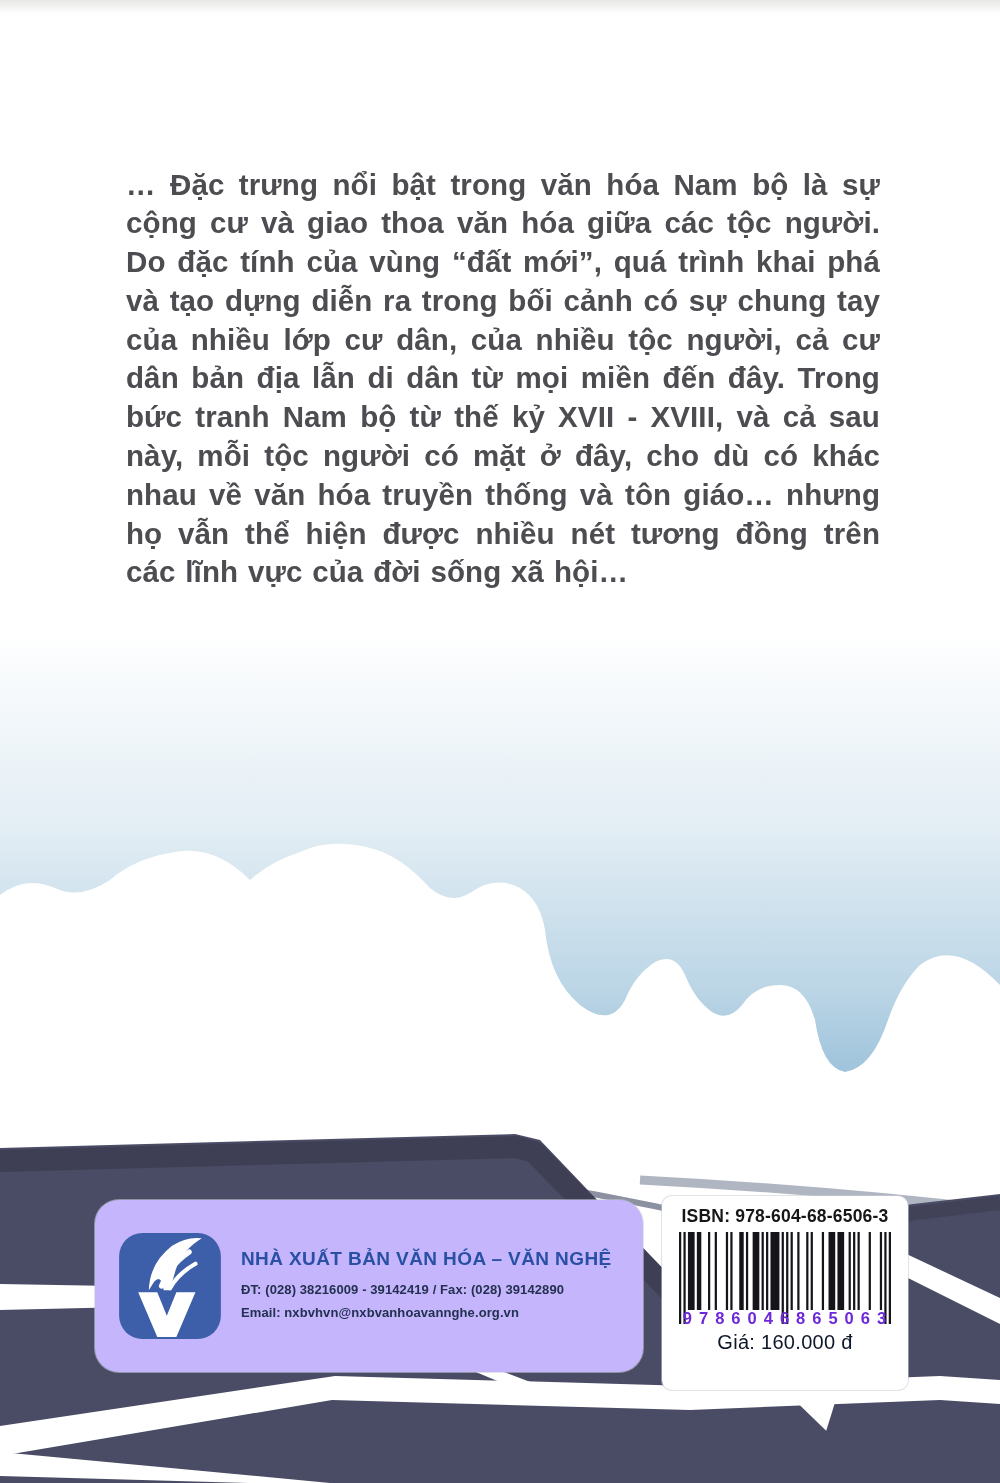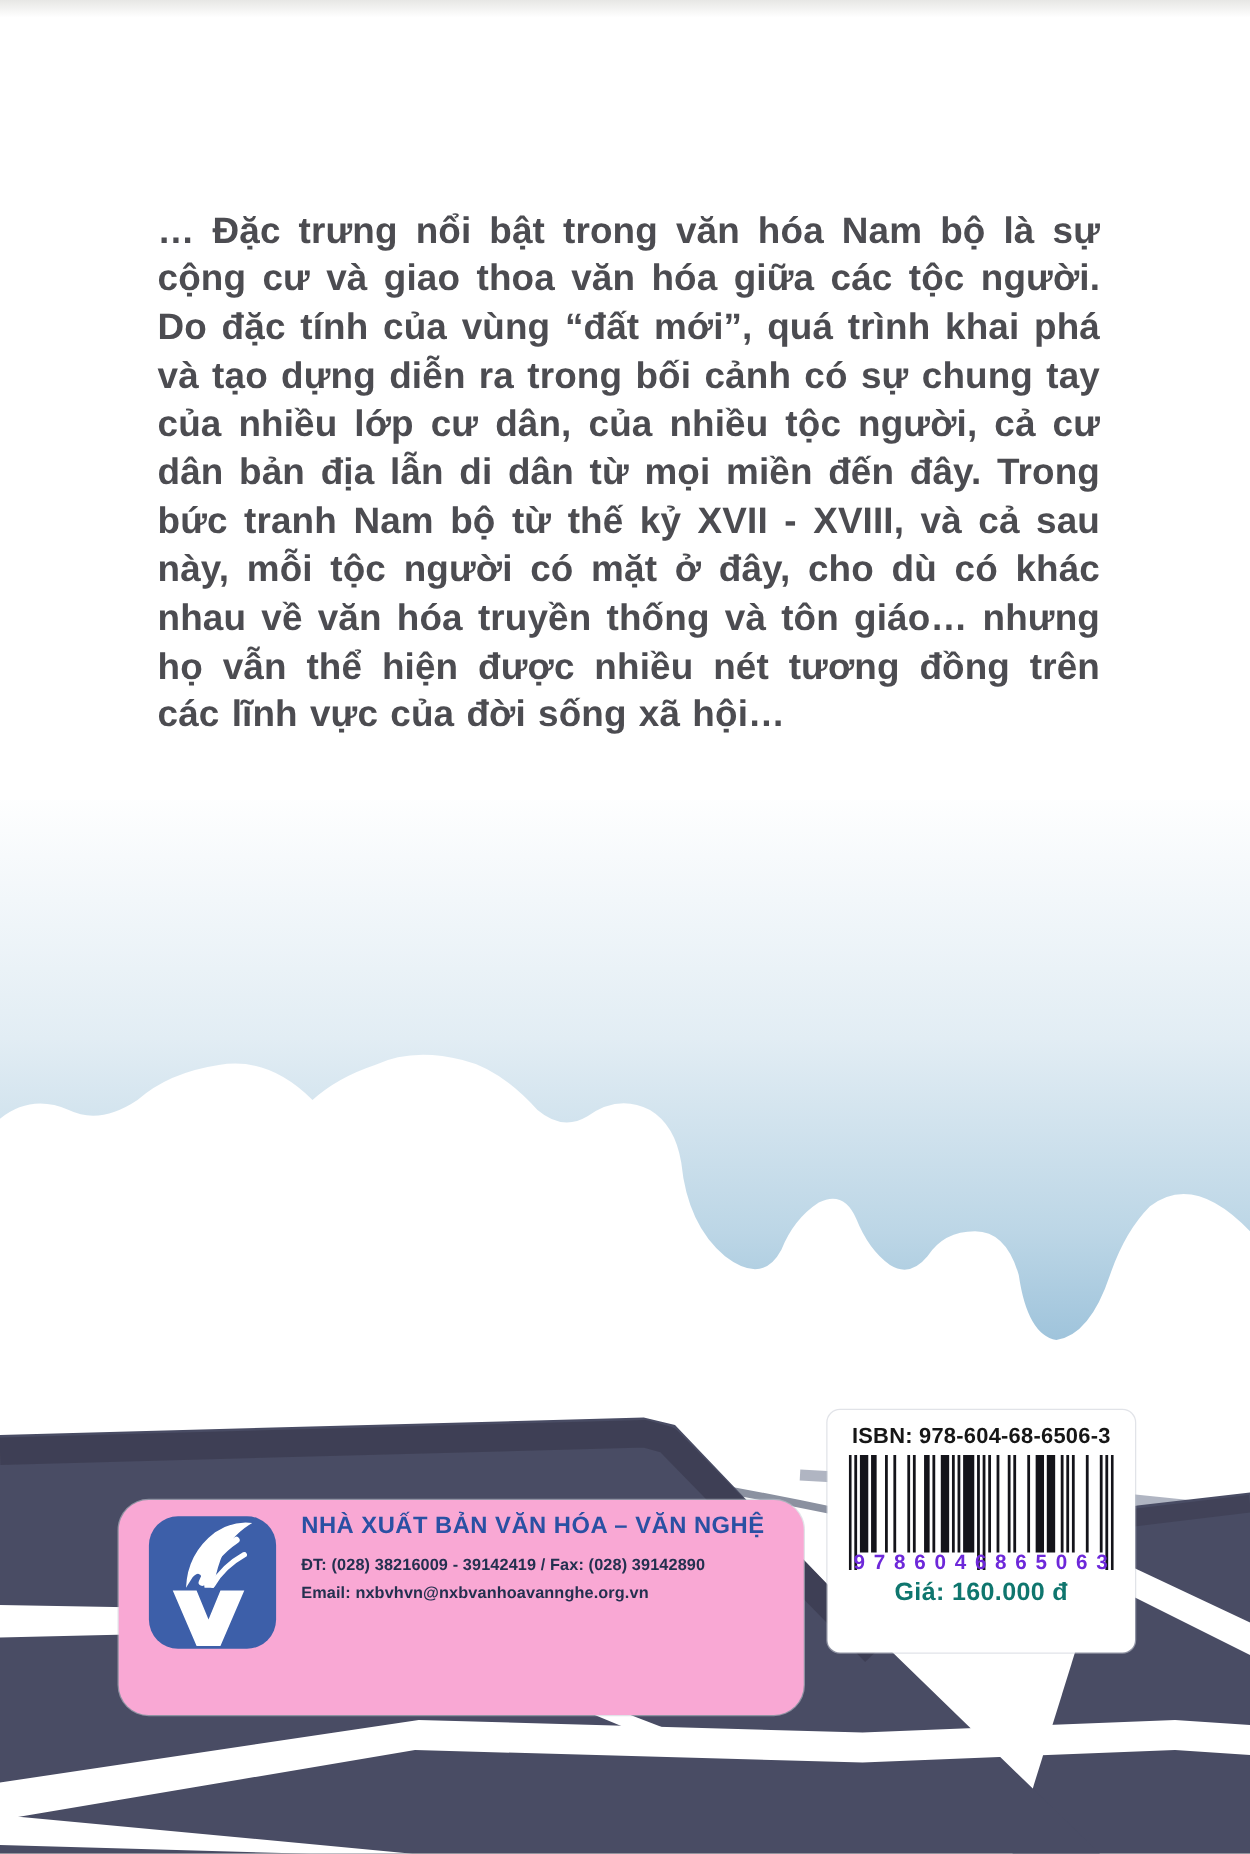--- a/index.html
+++ b/index.html
@@ -23,50 +23,50 @@
     position:absolute;left:126px;top:136px;width:754px;
     z-index:1;
     font-size:29.5px;line-height:38.8px;
     font-weight:700;
     color:var(--text-gray,#4c4c51);
     text-align:justify;text-align-last:left;
     letter-spacing:.1px;word-spacing:1.5px;
   }
   .publisher-box{
     position:absolute;left:95px;top:1200px;width:548px;height:172px;
-    z-index:2;background:#f9a8d4;border-radius:24px;
-    box-sizing:border-box;display:flex;
+    z-index:2;background:#c4b5fd;border-radius:24px;
+    box-sizing:border-box;display:flex;align-items:center;
     padding:10px 18px 10px 22px;gap:18px;
     box-shadow:0 0 0 1px rgba(200,204,214,.55);
   }
   .publisher-logo{flex:0 0 auto;width:106px;height:112px;}
   .publisher-text{flex:1 1 auto;min-width:0;}
   .publisher-name{
     color:var(--publisher-blue,#2a50a3);
     font-weight:bold;font-size:19px;letter-spacing:.4px;
     white-space:nowrap;margin-bottom:9px;
   }
   .publisher-line{
     font-size:13px;font-weight:bold;color:#23304f;
     line-height:1.72;white-space:nowrap;letter-spacing:.1px;
   }
   .isbn-box{
-    position:absolute;left:662px;top:1128px;width:246px;height:194px;
+    position:absolute;left:662px;top:1196px;width:246px;height:194px;
     z-index:2;background:#fff;border-radius:10px;
     box-sizing:border-box;text-align:center;padding-top:10px;
     box-shadow:0 0 0 1px rgba(200,204,214,.55);
   }
   .isbn-label{font-size:17.5px;font-weight:bold;color:#161616;letter-spacing:.2px;}
   .barcode-svg{display:block;margin:5px auto 0;}
   .barcode-digits{
     position:relative;margin-top:-15px;
     font-size:16.5px;font-weight:600;color:#6d28d9;
     letter-spacing:7px;padding-left:6px;white-space:nowrap;
   }
-  .price{margin-top:3px;font-size:20px;font-weight:700;color:#0f766e;letter-spacing:.3px;}
+  .price{margin-top:3px;font-size:20px;font-weight:400;color:#0f172a;letter-spacing:.3px;}
 </style>
 </head>
 <body>
 
 <div class="page">
 
   <svg class="illustration" viewBox="0 0 1000 1483" preserveAspectRatio="none" aria-hidden="true">
     <defs>
       <linearGradient id="sky" x1="0" y1="630" x2="0" y2="1075" gradientUnits="userSpaceOnUse">
         <stop offset="0" stop-color="#ffffff"></stop>

